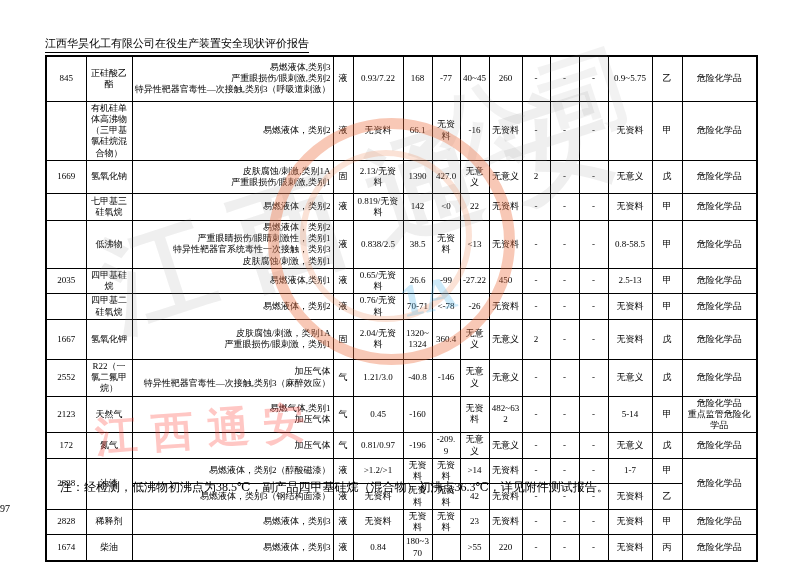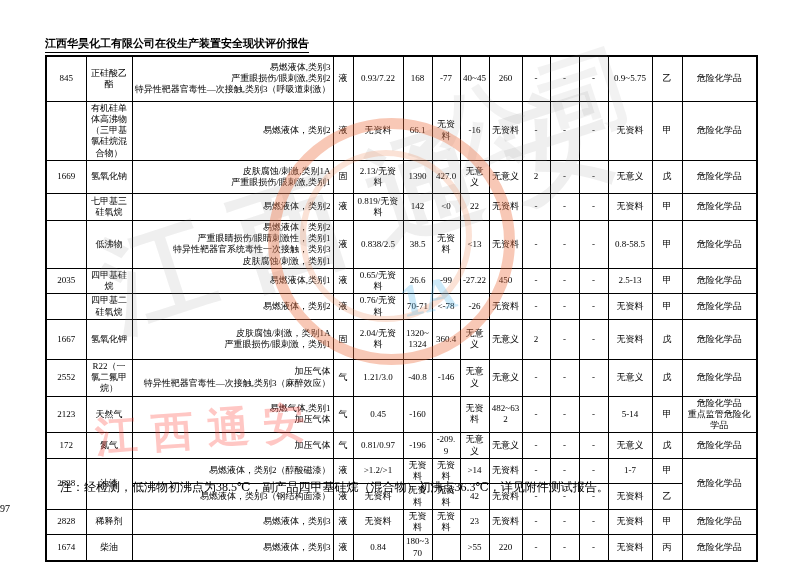--- a/index.html
+++ b/index.html
@@ -8,21 +8,21 @@
     width:800px;height:565px;
     background:#ffffff;
     font-family:"Liberation Serif","DejaVu Serif",serif;
     color:#000;
     overflow:hidden;
   }
   
   #hdr{
     position:absolute;left:45px;top:36px;width:712px;
     display:flex;justify-content:flex-start;align-items:flex-end;
-    font-size:11px;font-weight:bold;
+    font-size:11px;font-weight:normal;
   }
   #hdr .hl{border-bottom:1.5px solid #000;padding-bottom:1px;}
   #hdr .spacer{flex:0 0 130px;}
   
   table.doc{
     position:absolute;left:45px;top:55px;
     border-collapse:collapse;table-layout:fixed;
     width:711px;
     font-size:9px;line-height:1.25;
   }

